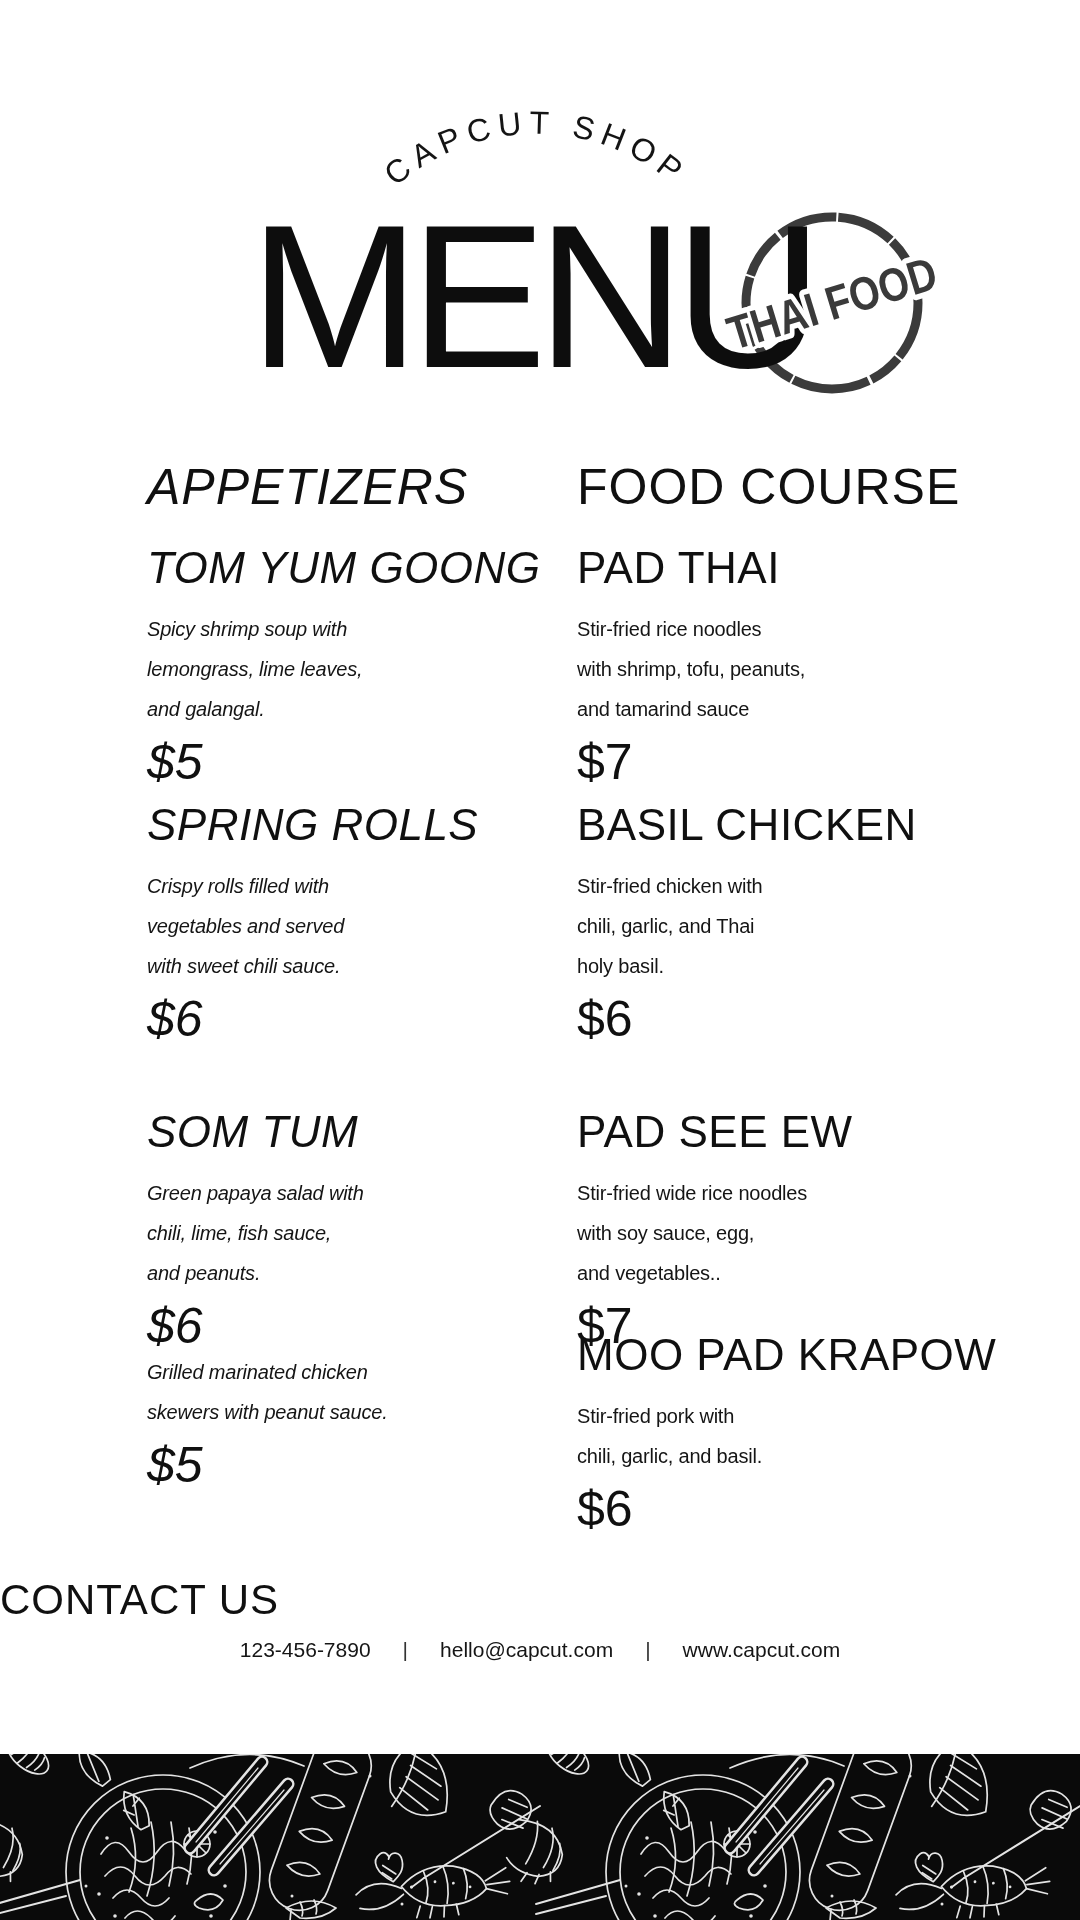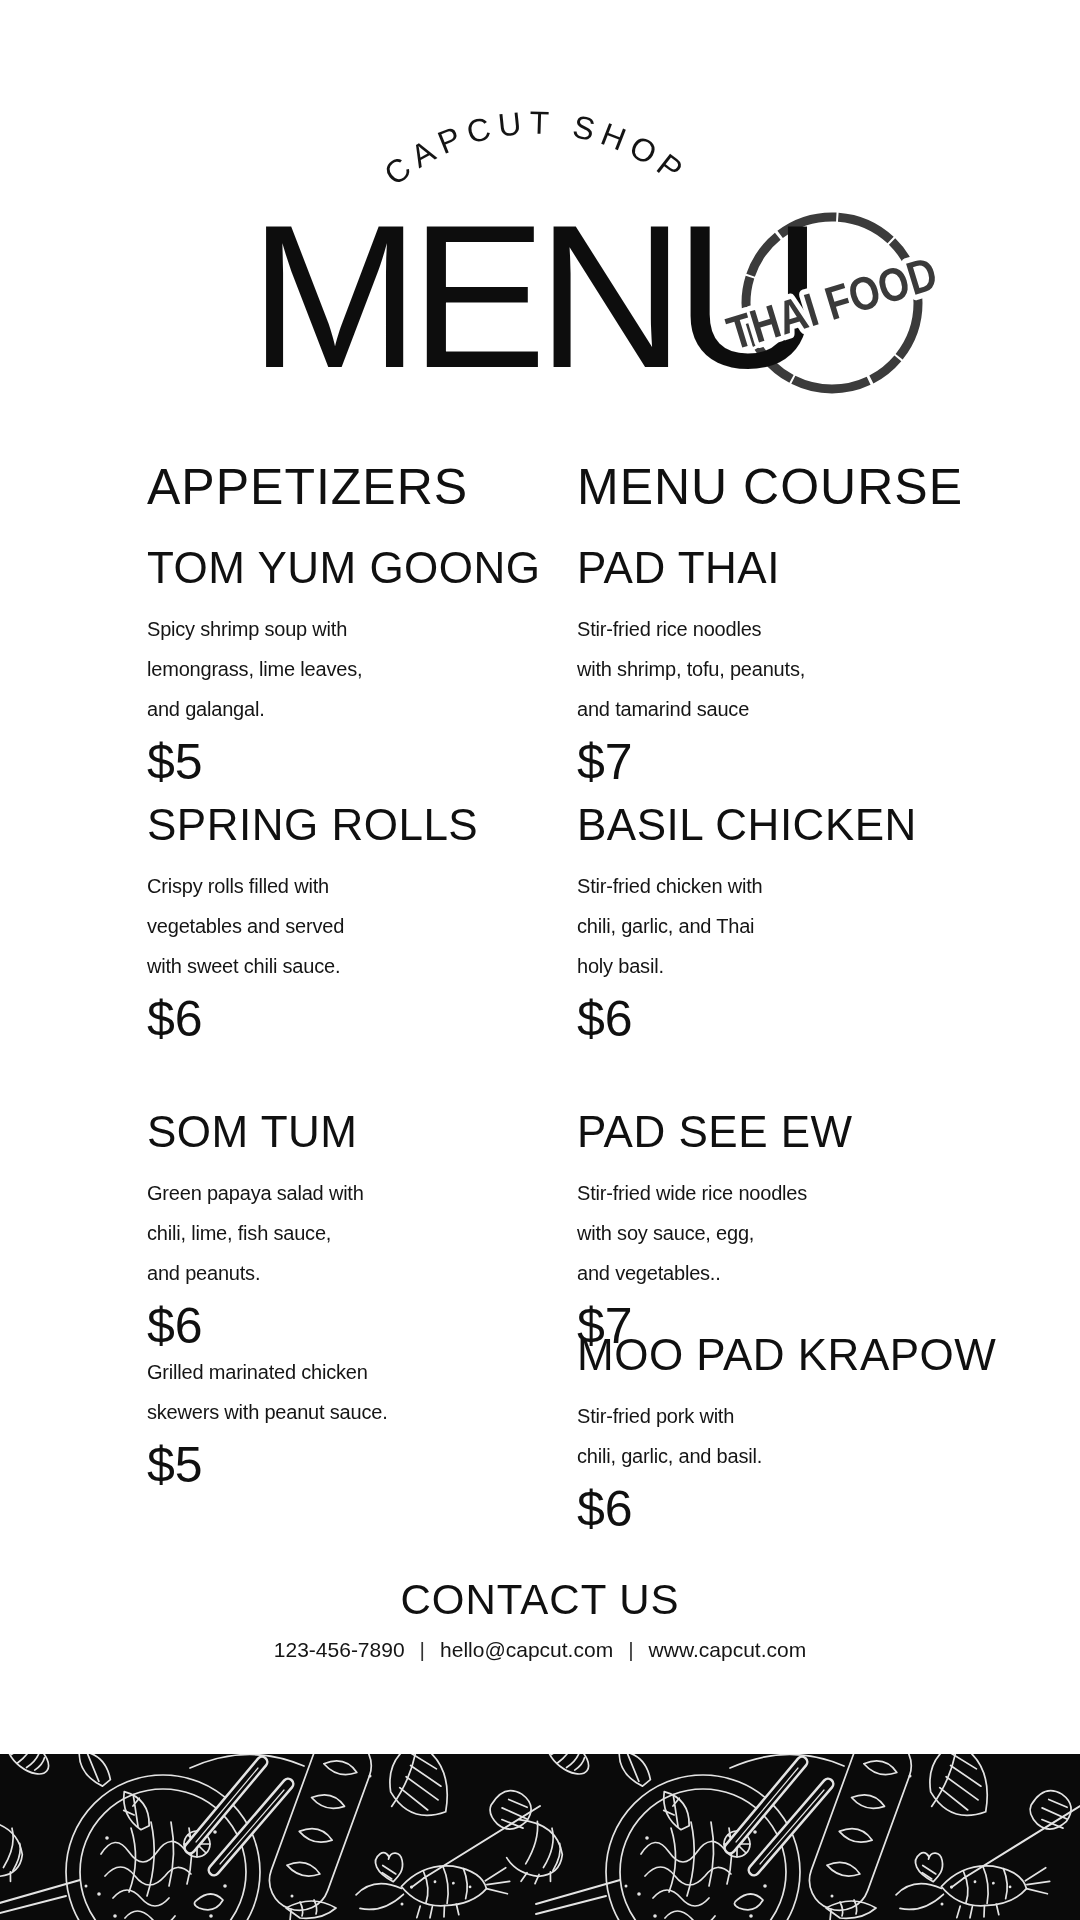--- a/index.html
+++ b/index.html
@@ -20,33 +20,33 @@
     letter-spacing:-10px;color:#0d0d0d;z-index:2;transform:translateX(-9px);
   }
   .stamp-ring-svg{position:absolute;left:728px;top:201px;width:208px;height:208px;z-index:1;}
   .stamp-text-svg{position:absolute;left:728px;top:201px;width:208px;height:208px;z-index:3;overflow:visible;}
   .stamp-text-svg text{
     font-family:"Liberation Sans",sans-serif;font-weight:bold;font-size:47px;
     fill:#3a3a3a;stroke:#ffffff;stroke-width:11px;paint-order:stroke;stroke-linejoin:round;
   }
   
   .col-header{position:absolute;font-size:50px;line-height:1;letter-spacing:1px;color:#101010;}
-  .col-left{left:147px;}
+  .col-left{left:147px;font-style:italic;}
   .col-right{left:577px;}
   .hdr-row{top:462px;}
   .menu-item{position:absolute;width:450px;}
   .r1{top:546px;} .r2{top:803px;} .r3{top:1110px;} .r4{top:1333px;}
   .item-name{font-size:44px;line-height:1;letter-spacing:0.5px;color:#101010;}
   .item-desc{margin-top:19px;font-size:20px;line-height:40px;letter-spacing:-0.2px;white-space:pre-line;color:#151515;}
   .item-price{margin-top:8px;font-size:50px;line-height:1;color:#101010;}
   
-  .contact-heading{position:absolute;left:0;top:1579px;width:100%;text-align:center;
+  .contact-heading{position:absolute;left:0;top:1579px;width:100%;text-align:left;
     font-size:42px;line-height:1;letter-spacing:1px;color:#101010;}
   .contact-info{position:absolute;left:0;top:1638px;width:100%;
-    display:flex;justify-content:center;align-items:center;gap:15px;
+    display:flex;justify-content:center;align-items:center;gap:32px;
     font-size:21px;color:#151515;}
   .contact-sep{font-weight:400;color:#333;}
   
   .footer{position:absolute;left:0;top:1754px;width:1080px;height:166px;background:#0a0a0a;overflow:hidden;}
   .footer svg{display:block;}
 </style>
 </head>
 <body>
 
 <div class="page">
@@ -64,21 +64,21 @@
     <circle cx="104" cy="102" r="86" fill="none" stroke="#3b3b3b" stroke-width="9" stroke-dasharray="58 2 34 3 78 2 46 3 70 2 48 3 60 2"></circle>
   </svg>
 
   <h1 class="menu-title">MENU</h1>
 
   <svg class="stamp-text-svg" viewBox="0 0 208 208" aria-hidden="true">
     <text x="104" y="102" text-anchor="middle" dominant-baseline="central" transform="rotate(-17 104 102)" textLength="216" lengthAdjust="spacingAndGlyphs">THAI FOOD</text>
   </svg>
 
   <div class="col-header col-left hdr-row">APPETIZERS</div>
-  <div class="col-header col-right hdr-row">MENU COURSE</div>
+  <div class="col-header col-right hdr-row">FOOD COURSE</div>
 
   <div class="menu-item col-left r1">
     <div class="item-name">TOM YUM GOONG</div>
     <div class="item-desc">Spicy shrimp soup with
 lemongrass, lime leaves,
 and galangal.</div>
     <div class="item-price">$5</div>
   </div>
   <div class="menu-item col-left r2">
     <div class="item-name">SPRING ROLLS</div>

